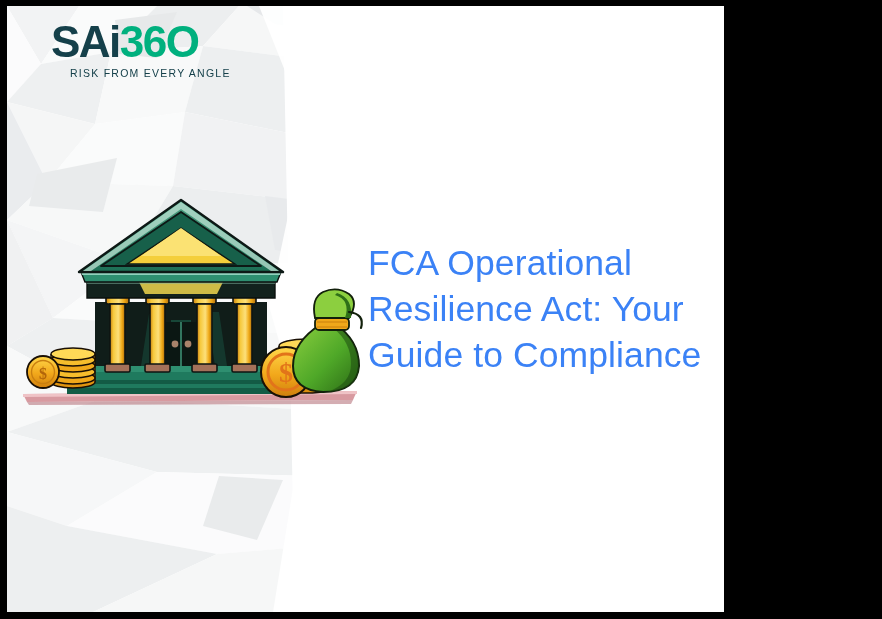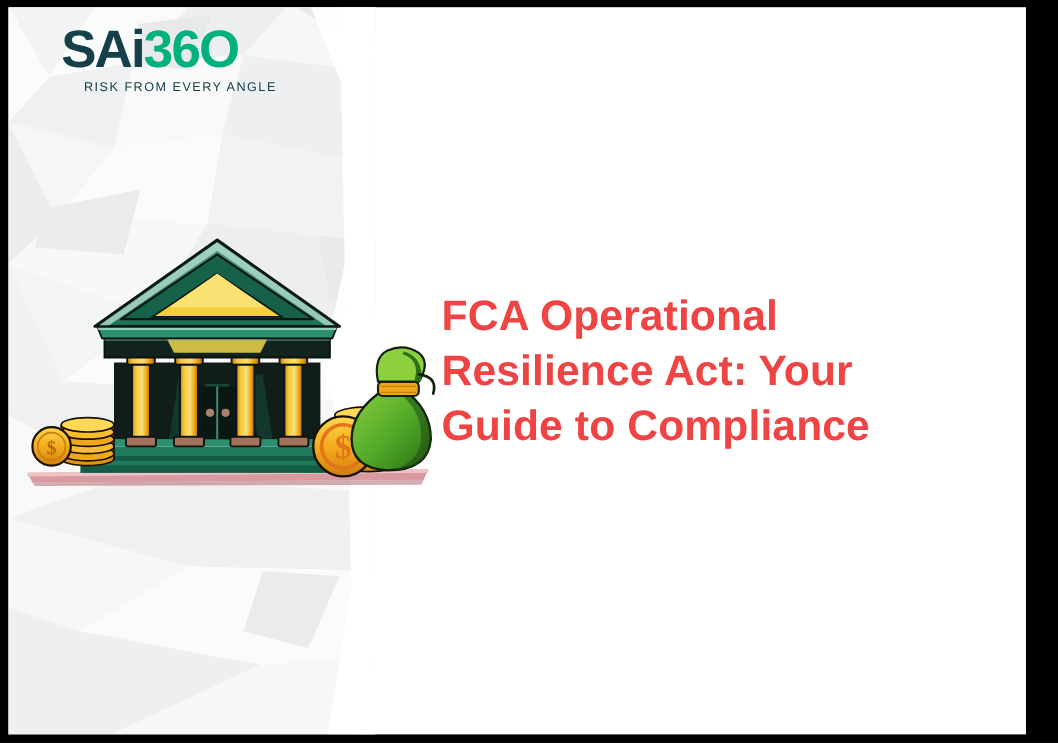--- a/index.html
+++ b/index.html
@@ -5,21 +5,21 @@
   * { margin:0; padding:0; box-sizing:border-box; }
   html, body {
     width: 882px; height: 619px;
     background: #000000;
     font-family: "Liberation Sans", sans-serif;
     overflow: hidden;
   }
   #slide {
     position: absolute;
     left: 7px; top: 6px;
-    width: 848px; height: 606px;
+    width: 717px; height: 606px;
     background: #ffffff;
     overflow: hidden;
   }
 
   
   #texture-panel {
     position: absolute;
     left: 0; top: 0;
     width: 306px; height: 606px;
     overflow: hidden;
@@ -63,24 +63,24 @@
   #illustration svg { display:block; width:344px; height:215px; }
 
   
   #title-block {
     position: absolute;
     left: 361px; top: 234px;
     width: 420px;
     z-index: 15;
   }
   #slide-title {
-    color: #ef4444;
+    color: #3b82f6;
     font-family: "Liberation Sans", sans-serif;
     font-size: 35.5px;
-    font-weight: 700;
+    font-weight: 400;
     line-height: 46px;
     letter-spacing: 0.1px;
   }
 </style>
 </head>
 <body>
 
 <div id="slide">
 
   <div id="texture-panel">

